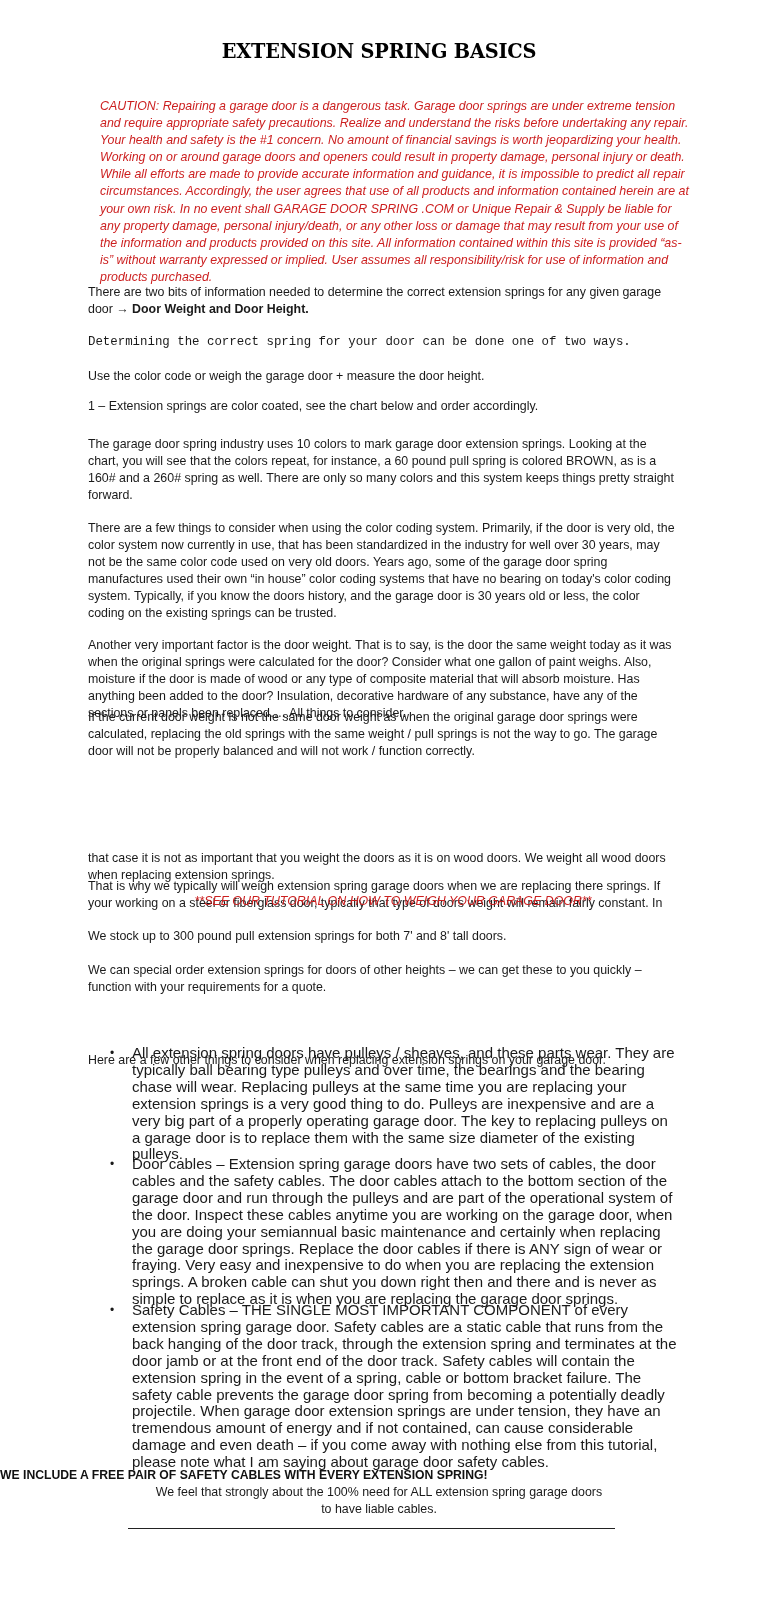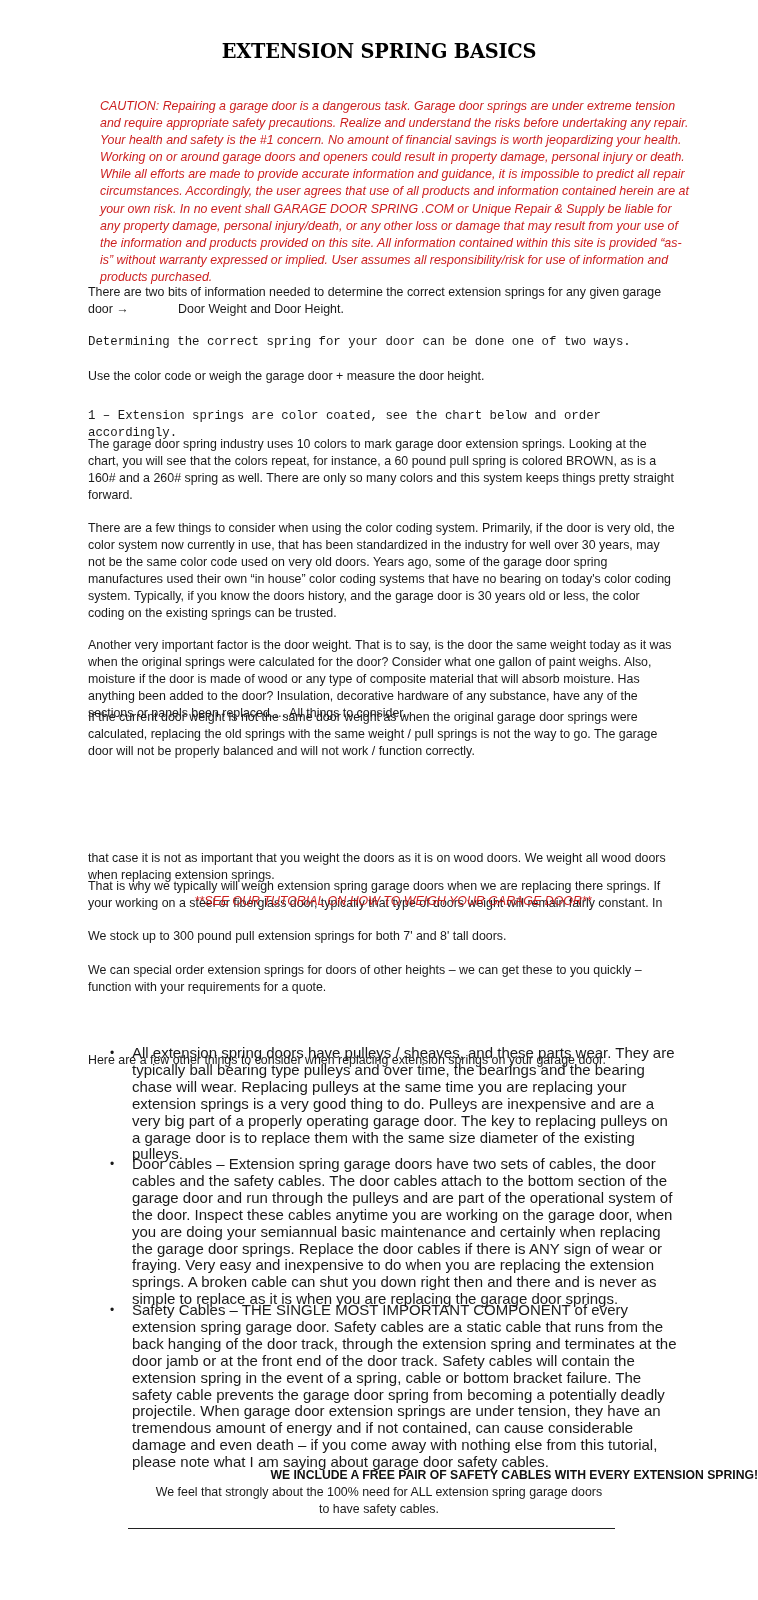--- a/index.html
+++ b/index.html
@@ -37,21 +37,21 @@
     }
     .p {
       position: absolute;
       left: 88px;
       width: 590px;
       font-size: 12.4px;
       line-height: 16.9px;
       margin: 0;
       color: #1a1a1a;
     }
-    .p b { font-weight: normal; margin-left: 46px; }
+    .p b { font-weight: bold; }
     .red-center {
       position: absolute;
       left: 0;
       width: 758px;
       text-align: center;
       font-style: italic;
       color: #cc1f1f;
       font-size: 12.4px;
       margin: 0;
     }
@@ -79,21 +79,21 @@
       position: absolute;
       left: 44px;
       width: 548px;
       font-size: 15px;
       line-height: 16.9px;
     }
     .center-bold {
       position: absolute;
       left: 0;
       width: 758px;
-      text-align: right;
+      text-align: left;
       font-weight: bold;
       font-size: 12.2px;
       margin: 0;
       color: #111;
     }
     .center-text {
       position: absolute;
       left: 0;
       width: 758px;
       text-align: center;
@@ -116,21 +116,21 @@
 <h1 class="title" style="margin:0;">EXTENSION SPRING BASICS</h1>
 
 <p class="caution">CAUTION: Repairing a garage door is a dangerous task. Garage door springs are under extreme tension and require appropriate safety precautions. Realize and understand the risks before undertaking any repair. Your health and safety is the #1 concern. No amount of financial savings is worth jeopardizing your health. Working on or around garage doors and openers could result in property damage, personal injury or death. While all efforts are made to provide accurate information and guidance, it is impossible to predict all repair circumstances. Accordingly, the user agrees that use of all products and information contained herein are at your own risk. In no event shall GARAGE DOOR SPRING .COM or Unique Repair &amp; Supply be liable for any property damage, personal injury/death, or any other loss or damage that may result from your use of the information and products provided on this site. All information contained within this site is provided “as-is” without warranty expressed or implied. User assumes all responsibility/risk for use of information and products purchased.</p>
 
 <p class="p" style="top:284px;"><span>There are two bits of information needed to determine the correct extension springs for any given garage door → </span><b>Door Weight and Door Height.</b></p>
 
 <p class="p" style="top:334px;font-family:Liberation Mono, monospace;">Determining the correct spring for your door can be done one of two ways.</p>
 
 <p class="p" style="top:368px;">Use the color code or weigh the garage door + measure the door height.</p>
 
-<p class="p" style="top:408px;font-family:Liberation Mono, monospace;">1 – Extension springs are color coated, see the chart below and order accordingly.</p>
+<p class="p" style="top:398px;">1 – Extension springs are color coated, see the chart below and order accordingly.</p>
 
 <p class="p" style="top:436px;">The garage door spring industry uses 10 colors to mark garage door extension springs.  Looking at the chart, you will see that the colors repeat, for instance, a 60 pound pull spring is colored BROWN, as is a 160# and a 260# spring as well. There are only so many colors and this system keeps things pretty straight forward.</p>
 
 <p class="p" style="top:520px;">There are a few things to consider when using the color coding system. Primarily, if the door is very old, the color system now currently in use, that has been standardized in the industry for well over 30 years, may not be the same color code used on very old doors. Years ago, some of the garage door spring manufactures used their own “in house” color coding systems that have no bearing on today's color coding system. Typically, if you know the doors history, and the garage door is 30 years old or less, the color coding on the existing springs can be trusted.</p>
 
 <p class="p" style="top:637px;">Another very important factor is the door weight. That is to say, is the door the same weight today as it was when the original springs were calculated for the door? Consider what one gallon of paint weighs. Also, moisture if the door is made of wood or any type of composite material that will absorb moisture. Has anything been added to the door? Insulation, decorative hardware of any substance, have any of the sections or panels been replaced…..All things to consider.</p>
 
 <p class="p" style="top:709px;">If the current door weight is not the same door weight as when the original garage door springs were calculated, replacing the old springs with the same weight / pull springs is not the way to go. The garage door will not be properly balanced and will not work / function correctly.</p>
 
 <p class="p" style="top:834px;margin-top:44px;">That is why we typically will weigh extension spring garage doors when we are replacing  there springs. If your working on a steel or fiberglass door, typically that type of doors weight will remain fairly constant. In</p>
@@ -157,15 +157,15 @@
   <div class="bullet" style="top:257px;">
     <span class="dot">•</span>
     <span class="text">Safety Cables – THE SINGLE MOST IMPORTANT COMPONENT of every extension spring garage door. Safety cables are a static cable that runs from the back hanging of the door track, through the extension spring and terminates at the door jamb or at the front end of the door track. Safety cables will contain the extension spring in the event of a spring, cable or bottom bracket failure. The safety cable prevents the garage door spring from becoming a potentially deadly projectile. When garage door extension springs are under tension, they have an tremendous amount of energy and if not contained, can cause considerable damage and even death – if you come away with nothing else from this tutorial, please note what I am saying about garage door safety cables.</span>
   </div>
 </div>
 
 <p class="center-bold" style="top:1468px;">WE INCLUDE A FREE PAIR OF SAFETY CABLES WITH EVERY EXTENSION SPRING!</p>
 
 <p class="center-text" style="top:1484px;">We feel that strongly about the 100% need for ALL extension spring garage doors</p>
 
-<p class="center-text" style="top:1501px;">to have safety cables.</p>
+<p class="center-text" style="top:1501px;">to have liable cables.</p>
 
 <div class="rule"></div>
 
 </body></html>

